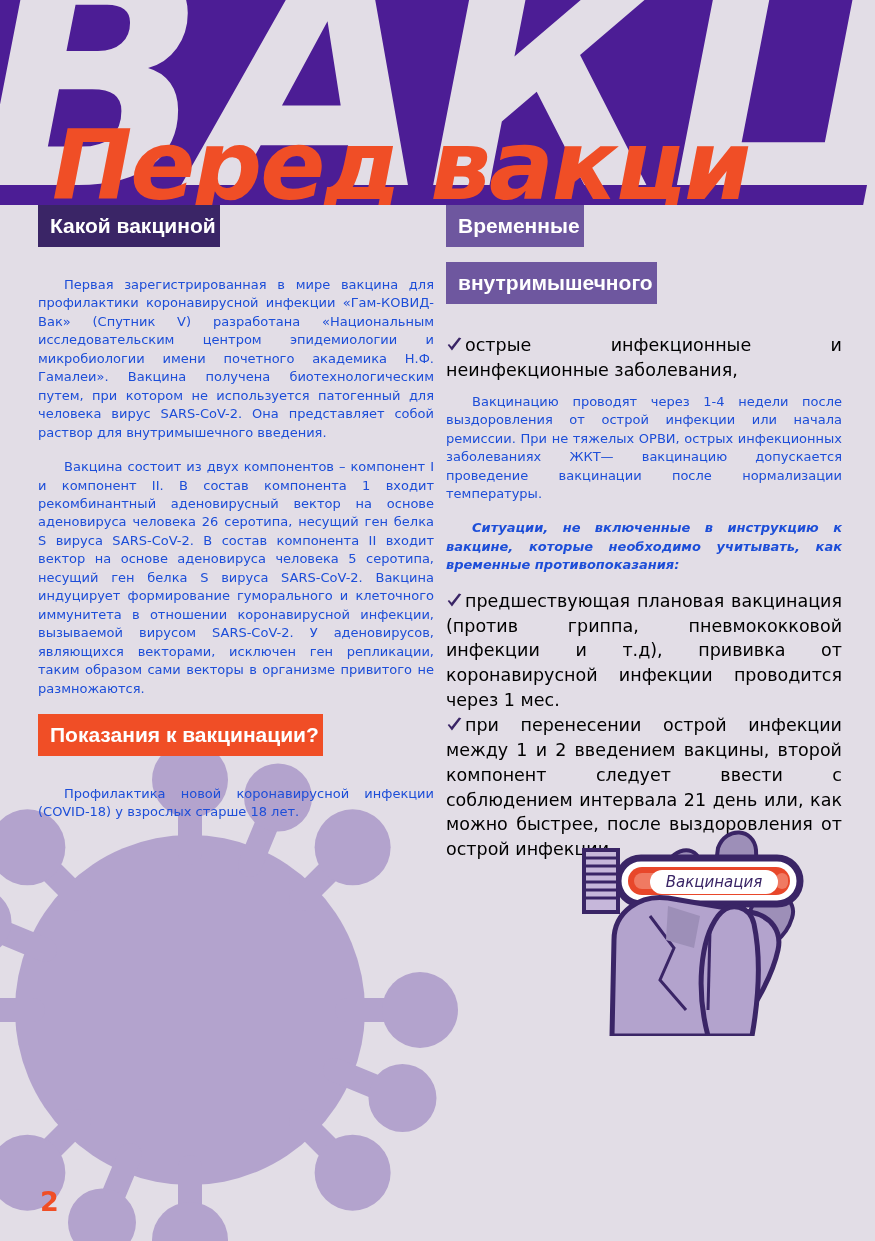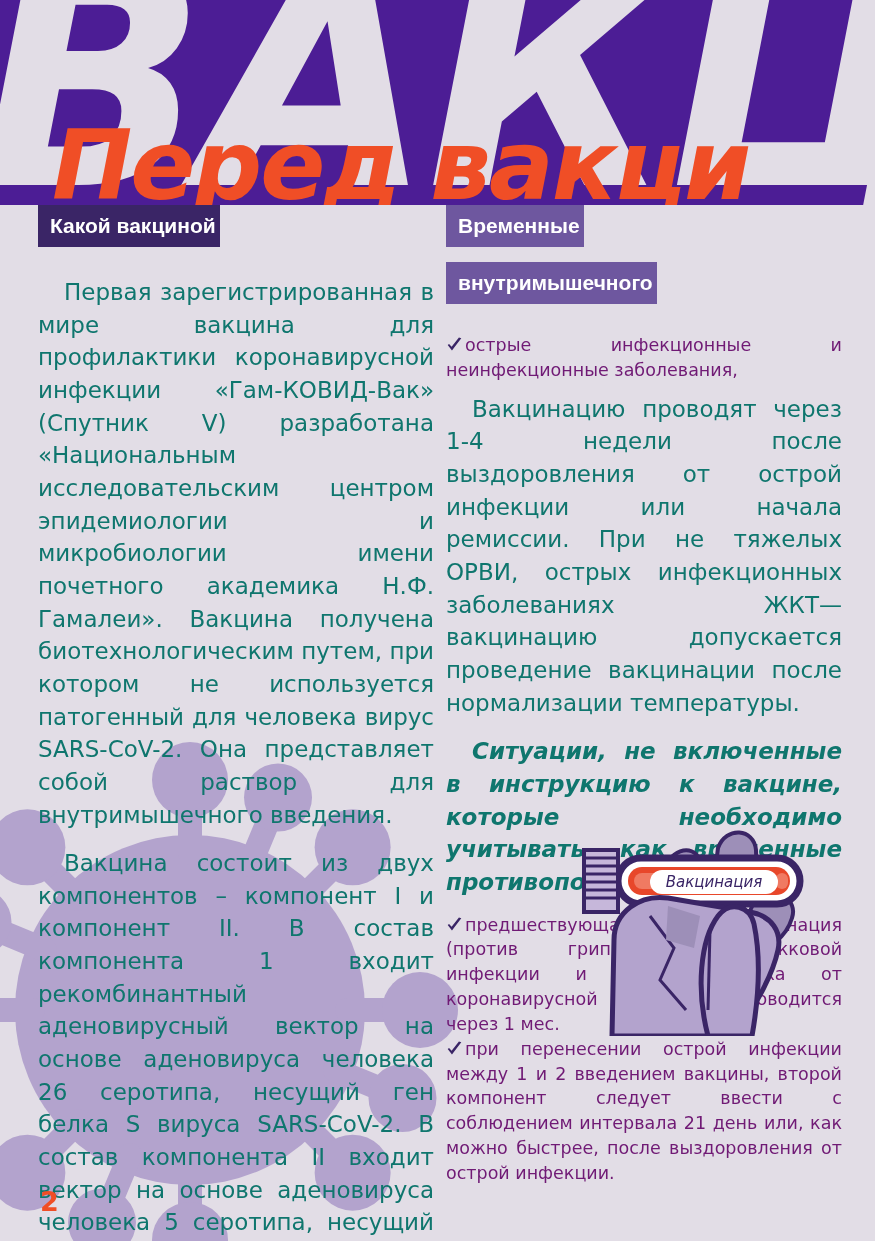--- a/index.html
+++ b/index.html
@@ -93,23 +93,23 @@
     white-space: nowrap;
   }
   .chip-dark   { background: #3a2566; }
   .chip-mid    { background: #6e579f; }
   .chip-orange { background: #f04e26; }
   .chip-row { display: block; }
 
   
   p.body {
     margin: 0 0 16px 0;
-    font-size: 23px;
+    font-size: 13px;
     line-height: 1.42;
-    color: #0f766e;
+    color: #1d4ed8;
     text-align: justify;
     text-indent: 26px;
     font-family: "DejaVu Sans", sans-serif;
     hyphens: none;
   }
   p.body.em {
     font-weight: 700;
     font-style: italic;
     margin-bottom: 14px;
   }
@@ -118,21 +118,21 @@
   ul.checklist {
     list-style: none;
     margin: 0 0 10px 0;
     padding: 0;
   }
   ul.checklist li {
     position: relative;
     padding-left: 0;
     font-size: 17.5px;
     line-height: 1.42;
-    color: #701a75;
+    color: #000000;
     text-align: justify;
     font-family: "DejaVu Sans", sans-serif;
     margin-bottom: 0;
   }
   .tick {
     display: inline-block;
     width: 17px;
     height: 17px;
     margin-right: 2px;
     vertical-align: -3px;
@@ -213,20 +213,23 @@
 
   <section class="col col-left">
 
     <div class="chip-group">
       <span class="chip-row"><span class="chip chip-dark">Какой вакциной</span></span>
     </div>
 
     <p class="body">Первая зарегистрированная в мире вакцина для профилактики коронавирусной инфекции «Гам-КОВИД-Вак» (Спутник V) разработана «Национальным исследовательским центром эпидемиологии и микробиологии имени почетного академика Н.Ф. Гамалеи». Вакцина получена биотехнологическим путем, при котором не используется патогенный для человека вирус SARS-CoV-2. Она представляет собой раствор для внутримышечного введения.</p>
     <p class="body">Вакцина состоит из двух компонентов – компонент I и компонент II. В состав компонента 1 входит рекомбинантный аденовирусный вектор на основе аденовируса человека 26 серотипа, несущий ген белка S вируса SARS-CoV-2. В состав компонента II входит вектор на основе аденовируса человека 5 серотипа, несущий ген белка S вируса SARS-CoV-2. Вакцина индуцирует формирование гуморального и клеточного иммунитета в отношении коронавирусной инфекции, вызываемой вирусом SARS-CoV-2. У аденовирусов, являющихся векторами, исключен ген репликации, таким образом сами векторы в организме привитого не размножаются.</p>
 
+    <div class="chip-group">
+      <span class="chip-row"><span class="chip chip-orange">Показания к вакцинации?</span></span>
+    </div>
 
     <p class="body">Профилактика новой коронавирусной инфекции (COVID-18) у взрослых старше 18 лет.</p>
   </section>
 
   <section class="col col-right">
 
     <div class="chip-group">
       <span class="chip-row"><span class="chip chip-mid">Временные</span></span>
       <span class="chip-row"><span class="chip chip-mid">внутримышечного</span></span>
     </div>

